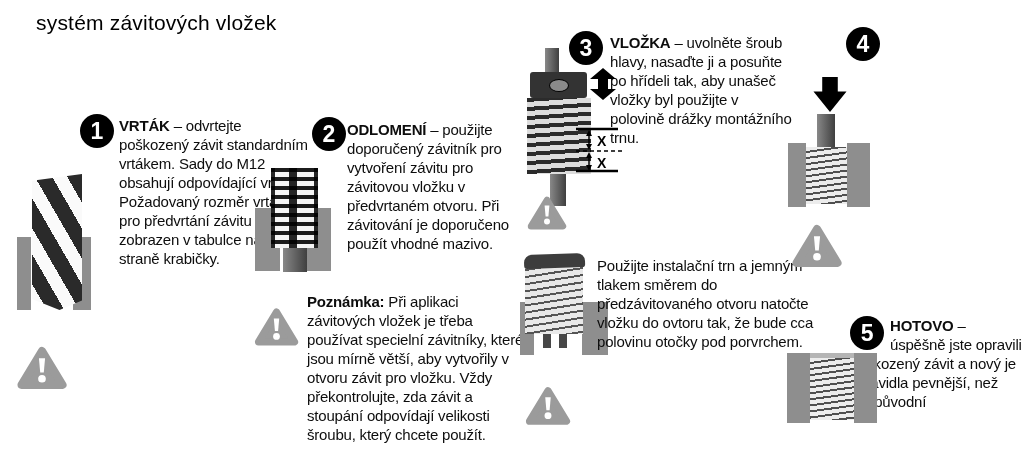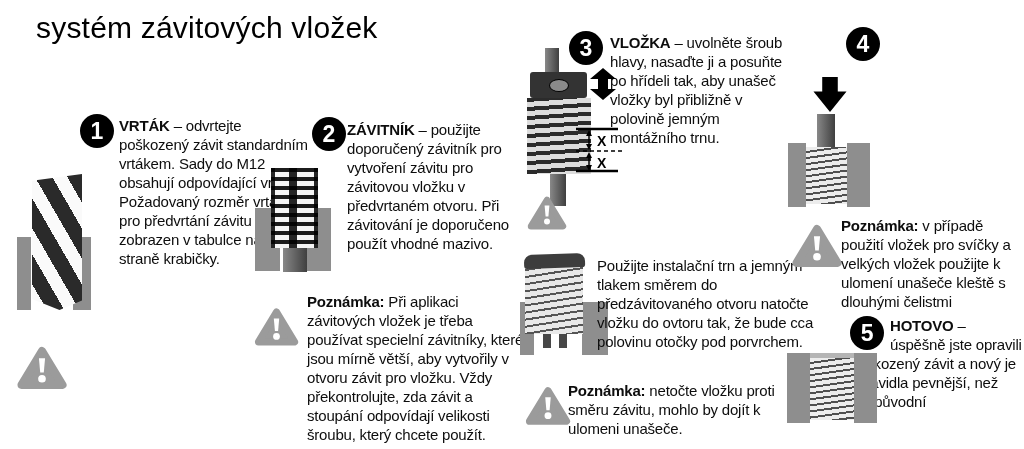--- a/index.html
+++ b/index.html
@@ -1,19 +1,19 @@
 <!DOCTYPE html>
 <html><head>
 <meta charset="utf-8">
 <style>
   html,body{margin:0;padding:0;background:#fff;}
   .canvas{position:relative;width:1024px;height:449px;background:#fff;overflow:hidden;
           font-family:"Liberation Sans",sans-serif;color:#111;}
   .abs{position:absolute;}
-  .subtitle{position:absolute;left:36px;top:11px;font-size:30px;color:#000;letter-spacing:0.2px;}
+  .subtitle{position:absolute;left:36px;top:11px;font-size:21px;color:#000;letter-spacing:0.2px;}
   .title{position:absolute;left:8px;top:46px;font-size:37px;color:#24388f;letter-spacing:-0.5px;}
   .txt{position:absolute;font-size:15px;line-height:19px;color:#0d0d0d;letter-spacing:-0.2px;}
   .txt b{font-weight:bold;text-align:center;}
   .badge{position:absolute;width:34px;height:34px;border-radius:50%;background:#000;color:#fff;
          display:flex;align-items:center;justify-content:center;font-weight:bold;font-size:23px;}
   .tri{position:absolute;}
   .illus{position:absolute;}
   .illus>div{position:absolute;}
   .block{background:#8e8e8e;}
   
@@ -56,21 +56,21 @@
   <svg class="tri" style="left:16px;top:345px;width:52px;height:46px" viewBox="0 0 100 90">
     <path d="M50 12 L90 78 L10 78 Z" fill="#9b9b9b" stroke="#9b9b9b" stroke-width="16" stroke-linejoin="round"></path>
     <path d="M44 26 h12 l-2.5 28 h-7 Z" fill="#fff"></path>
       <circle cx="50" cy="66" r="7.5" fill="#fff"></circle>
   </svg>
 
   <div class="badge" style="left:312px;top:117px">
     <span>2</span>
   </div>
   <div class="txt" style="left:347px;top:120px;width:175px">
-    <b>ZÁVITNÍK</b>
+    <b>ODLOMENÍ</b>
     <span>– použijte doporučený závitník pro vytvoření závitu pro závitovou vložku v předvrtaném otvoru. Při závitování je doporučeno použít vhodné mazivo.</span>
   </div>
 
   <div class="illus" style="left:253px;top:166px;width:78px;height:108px">
     <div class="block" style="left:2px;top:42px;width:25px;height:63px"></div>
     <div class="block" style="left:53px;top:42px;width:25px;height:63px"></div>
     <div class="rod" style="left:30px;top:78px;width:24px;height:28px"></div>
     <div class="tap-body" style="left:18px;top:2px;width:47px;height:80px"></div>
   </div>
 
@@ -82,21 +82,21 @@
   <div class="txt" style="left:307px;top:292px;width:218px">
     <b>Poznámka:</b>
     <span>Při aplikaci závitových vložek je třeba používat specielní závitníky, které jsou mírně větší, aby vytvořily v otvoru závit pro vložku. Vždy překontrolujte, zda závit a stoupání odpovídají velikosti šroubu, který chcete použít.</span>
   </div>
 
   <div class="badge" style="left:569px;top:31px">
     <span>3</span>
   </div>
   <div class="txt" style="left:610px;top:33px;width:182px">
     <b>VLOŽKA</b>
-    <span>– uvolněte šroub hlavy, nasaďte ji a posuňte po hřídeli tak, aby unašeč vložky byl přibližně v polovině jemným montážního trnu.</span>
+    <span>– uvolněte šroub hlavy, nasaďte ji a posuňte po hřídeli tak, aby unašeč vložky byl použijte v polovině drážky montážního trnu.</span>
   </div>
 
   <div class="illus" style="left:525px;top:48px;width:70px;height:160px">
     <div class="rod" style="left:20px;top:0;width:14px;height:28px"></div>
     <div style="left:5px;top:24px;width:57px;height:26px;background:#333;border-radius:3px"></div>
     <div style="left:24px;top:31px;width:18px;height:11px;background:#8a8a8a;border:1.5px solid #000;border-radius:50%"></div>
     <div class="ridges" style="left:2px;top:50px;width:64px;height:76px"></div>
     <div class="rod" style="left:25px;top:126px;width:16px;height:32px"></div>
   </div>
 
@@ -134,24 +134,20 @@
   </div>
   <div class="txt" style="left:597px;top:256px;width:222px">
     <span>Použijte instalační trn a jemným tlakem směrem do předzávitovaného otvoru natočte vložku do ovtoru tak, že bude cca polovinu otočky pod porvrchem.</span>
   </div>
 
   <svg class="tri" style="left:525px;top:384px;width:46px;height:44px" viewBox="0 0 100 90">
     <path d="M50 12 L90 78 L10 78 Z" fill="#9b9b9b" stroke="#9b9b9b" stroke-width="16" stroke-linejoin="round"></path>
     <path d="M44 26 h12 l-2.5 28 h-7 Z" fill="#fff"></path>
       <circle cx="50" cy="66" r="7.5" fill="#fff"></circle>
   </svg>
-  <div class="txt" style="left:568px;top:381px;width:232px">
-    <b>Poznámka:</b>
-    <span>netočte vložku proti směru závitu, mohlo by dojít k ulomeni unašeče.</span>
-  </div>
 
   <div class="badge" style="left:846px;top:27px">
     <span>4</span>
   </div>
 
   <svg class="abs" style="left:813px;top:77px;width:34px;height:35px" viewBox="0 0 34 36">
     <path d="M9 0 H25 V15 H34 L17 36 L0 15 H9 Z" fill="#000"></path>
   </svg>
 
   <div class="illus" style="left:786px;top:112px;width:86px;height:96px">
@@ -159,24 +155,20 @@
     <div class="block" style="left:61px;top:31px;width:23px;height:64px"></div>
     <div class="rod" style="left:31px;top:2px;width:18px;height:36px"></div>
     <div class="coil" style="left:20px;top:35px;width:41px;height:57px"></div>
   </div>
 
   <svg class="tri" style="left:791px;top:223px;width:52px;height:46px" viewBox="0 0 100 90">
     <path d="M50 12 L90 78 L10 78 Z" fill="#9b9b9b" stroke="#9b9b9b" stroke-width="16" stroke-linejoin="round"></path>
     <path d="M44 26 h12 l-2.5 28 h-7 Z" fill="#fff"></path>
       <circle cx="50" cy="66" r="7.5" fill="#fff"></circle>
   </svg>
-  <div class="txt" style="left:841px;top:216px;width:182px">
-    <b>Poznámka:</b>
-    <span>v případě použití vložek pro svíčky a velkých vložek použijte k ulomení unašeče kleště s dlouhými čelistmi</span>
-  </div>
 
   <div class="txt" style="left:850px;top:316px;width:172px">
     <span class="badge" style="position:relative;float:left;margin:0 6px 2px 0;display:flex">
       <span>5</span>
     </span>
     <b>HOTOVO</b>
     <span>– úspěšně jste opravili poškozený závit a nový je zpravidla pevnější, než ten původní</span>
   </div>
 
   <div class="illus" style="left:787px;top:350px;width:90px;height:76px">

